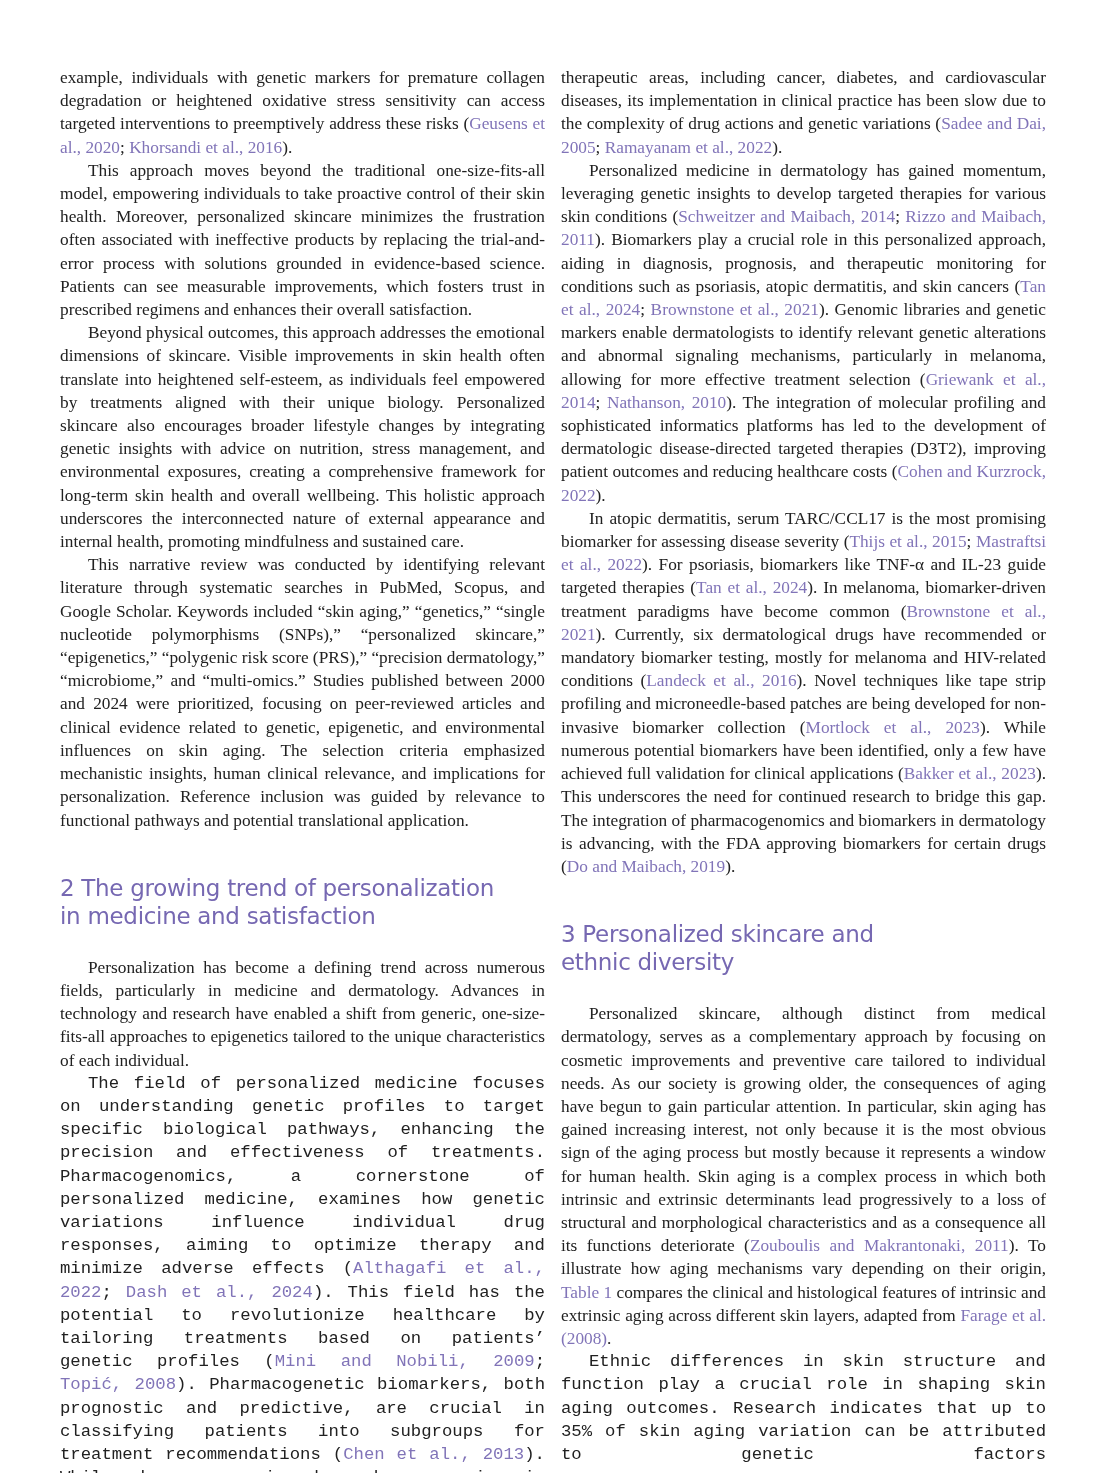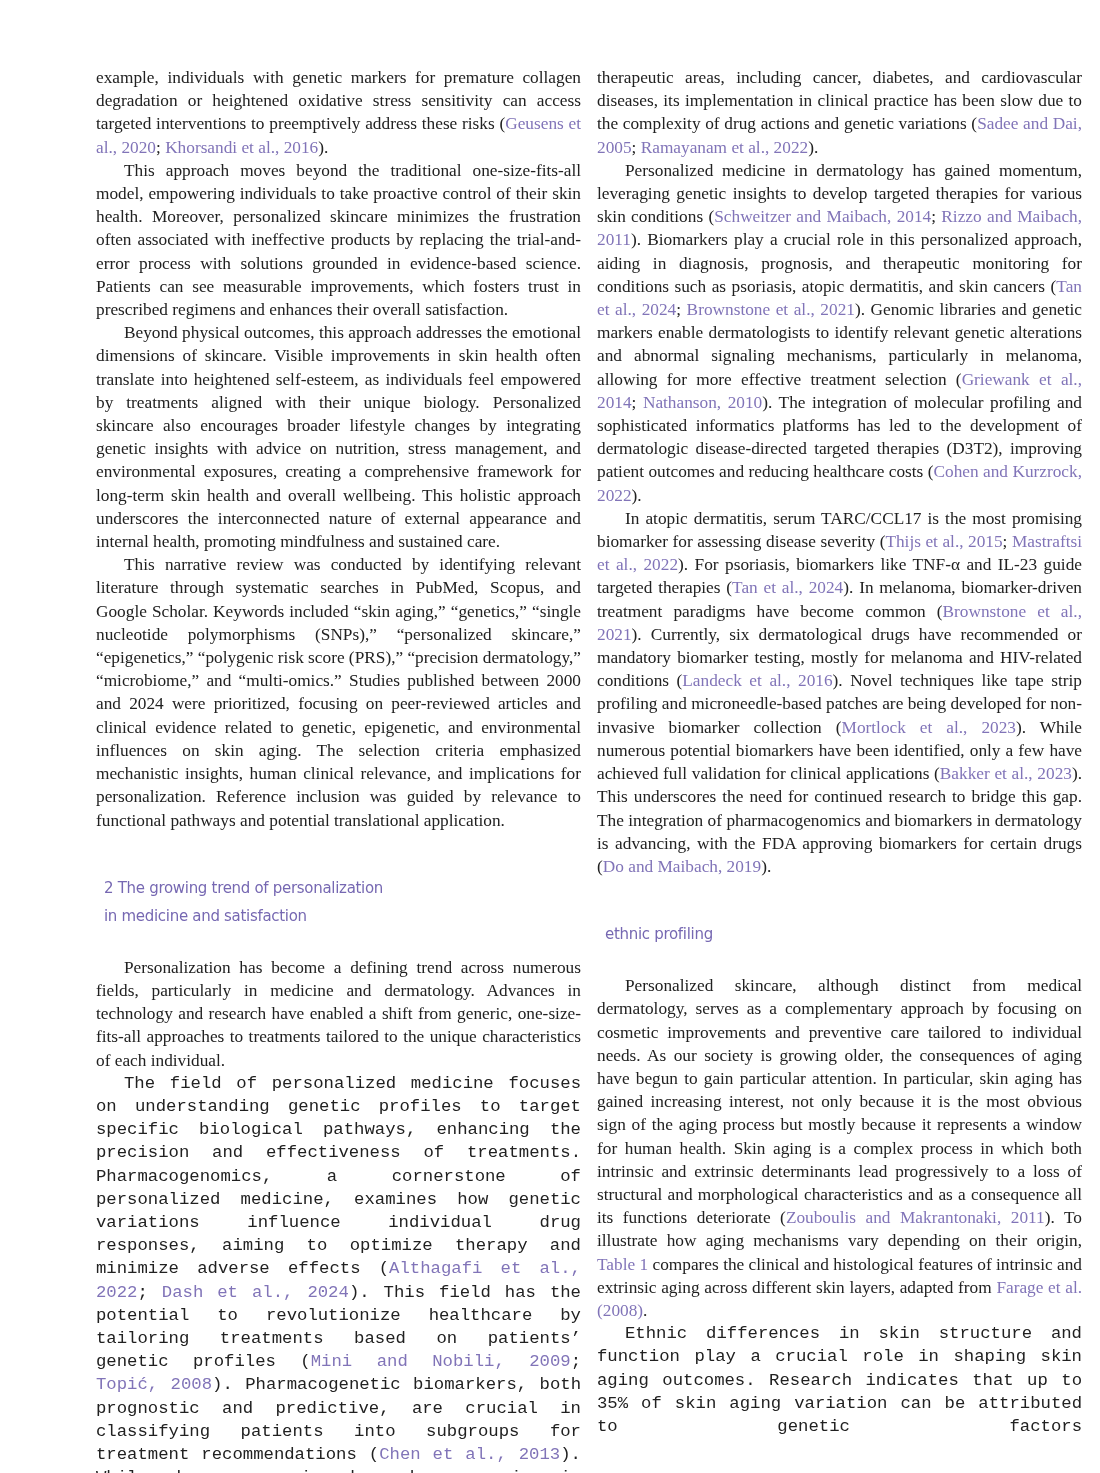--- a/index.html
+++ b/index.html
@@ -6,21 +6,21 @@
     margin: 0;
     padding: 0;
     background: #ffffff;
   }
   .page {
     position: relative;
     width: 1100px;
     height: 1473px;
     background: #ffffff;
     box-sizing: border-box;
-    padding: 66px 54px 0 96px;
+    padding: 66px 54px 0 60px;
     overflow: hidden;
     font-family: "Liberation Serif", "DejaVu Serif", serif;
     color: #212121;
   }
   .columns {
     display: flex;
     gap: 16px;
   }
   .col {
     width: 485px;
@@ -37,48 +37,49 @@
   .col p.stretch { text-align-last: justify; font-family: Liberation Mono, monospace; }
   a.cite {
     color: #8174b8;
     text-decoration: none;
     cursor: pointer;
   }
   h2.section-heading {
     font-family: "DejaVu Sans", "Liberation Sans", sans-serif;
     font-weight: normal;
     color: #7668b2;
-    font-size: 15px;
+    font-size: 23px;
     line-height: 28px;
     letter-spacing: -0.3px;
-    margin: 42px 0 26px 8px;
+    margin: 42px 0 26px 0;
   }
   h2.section-heading .hline { display: block; }
 </style>
 </head>
 <body>
 
 <div class="page">
   <div class="columns">
     <div class="col">
         <p class=""><span>example, individuals with genetic markers for premature collagen degradation or heightened oxidative stress sensitivity can access targeted interventions to preemptively address these risks (</span><a class="cite">Geusens et al., 2020</a><span>; </span><a class="cite">Khorsandi et al., 2016</a><span>).</span></p>
         <p class="indent"><span>This approach moves beyond the traditional one-size-fits-all model, empowering individuals to take proactive control of their skin health. Moreover, personalized skincare minimizes the frustration often associated with ineffective products by replacing the trial-and-error process with solutions grounded in evidence-based science. Patients can see measurable improvements, which fosters trust in prescribed regimens and enhances their overall satisfaction.</span></p>
         <p class="indent"><span>Beyond physical outcomes, this approach addresses the emotional dimensions of skincare. Visible improvements in skin health often translate into heightened self-esteem, as individuals feel empowered by treatments aligned with their unique biology. Personalized skincare also encourages broader lifestyle changes by integrating genetic insights with advice on nutrition, stress management, and environmental exposures, creating a comprehensive framework for long-term skin health and overall wellbeing. This holistic approach underscores the interconnected nature of external appearance and internal health, promoting mindfulness and sustained care.</span></p>
         <p class="indent"><span>This narrative review was conducted by identifying relevant literature through systematic searches in PubMed, Scopus, and Google Scholar. Keywords included “skin aging,” “genetics,” “single nucleotide polymorphisms (SNPs),” “personalized skincare,” “epigenetics,” “polygenic risk score (PRS),” “precision dermatology,” “microbiome,” and “multi-omics.” Studies published between 2000 and 2024 were prioritized, focusing on peer-reviewed articles and clinical evidence related to genetic, epigenetic, and environmental influences on skin aging. The selection criteria emphasized mechanistic insights, human clinical relevance, and implications for personalization. Reference inclusion was guided by relevance to functional pathways and potential translational application.</span></p>
         <h2 class="section-heading">
           <span class="hline">2 The growing trend of personalization</span>
           <span class="hline">in medicine and satisfaction</span>
         </h2>
-        <p class="indent"><span>Personalization has become a defining trend across numerous fields, particularly in medicine and dermatology. Advances in technology and research have enabled a shift from generic, one-size-fits-all approaches to treatments tailored to the unique characteristics of each individual.</span></p>
+        <p class="indent"><span>Personalization has become a defining trend across numerous fields, particularly in medicine and dermatology. Advances in technology and research have enabled a shift from generic, one-size-fits-all approaches to epigenetics tailored to the unique characteristics of each individual.</span></p>
         <p class="indent stretch"><span>The field of personalized medicine focuses on understanding genetic profiles to target specific biological pathways, enhancing the precision and effectiveness of treatments. Pharmacogenomics, a cornerstone of personalized medicine, examines how genetic variations influence individual drug responses, aiming to optimize therapy and minimize adverse effects (</span><a class="cite">Althagafi et al., 2022</a><span>; </span><a class="cite">Dash et al., 2024</a><span>). This field has the potential to revolutionize healthcare by tailoring treatments based on patients’ genetic profiles (</span><a class="cite">Mini and Nobili, 2009</a><span>; </span><a class="cite">Topić, 2008</a><span>). Pharmacogenetic biomarkers, both prognostic and predictive, are crucial in classifying patients into subgroups for treatment recommendations (</span><a class="cite">Chen et al., 2013</a><span>). While pharmacogenomics has shown promise in various</span></p>
       </div>
     <div class="col">
         <p class=""><span>therapeutic areas, including cancer, diabetes, and cardiovascular diseases, its implementation in clinical practice has been slow due to the complexity of drug actions and genetic variations (</span><a class="cite">Sadee and Dai, 2005</a><span>; </span><a class="cite">Ramayanam et al., 2022</a><span>).</span></p>
         <p class="indent"><span>Personalized medicine in dermatology has gained momentum, leveraging genetic insights to develop targeted therapies for various skin conditions (</span><a class="cite">Schweitzer and Maibach, 2014</a><span>; </span><a class="cite">Rizzo and Maibach, 2011</a><span>). Biomarkers play a crucial role in this personalized approach, aiding in diagnosis, prognosis, and therapeutic monitoring for conditions such as psoriasis, atopic dermatitis, and skin cancers (</span><a class="cite">Tan et al., 2024</a><span>; </span><a class="cite">Brownstone et al., 2021</a><span>). Genomic libraries and genetic markers enable dermatologists to identify relevant genetic alterations and abnormal signaling mechanisms, particularly in melanoma, allowing for more effective treatment selection (</span><a class="cite">Griewank et al., 2014</a><span>; </span><a class="cite">Nathanson, 2010</a><span>). The integration of molecular profiling and sophisticated informatics platforms has led to the development of dermatologic disease-directed targeted therapies (D3T2), improving patient outcomes and reducing healthcare costs (</span><a class="cite">Cohen and Kurzrock, 2022</a><span>).</span></p>
         <p class="indent"><span>In atopic dermatitis, serum TARC/CCL17 is the most promising biomarker for assessing disease severity (</span><a class="cite">Thijs et al., 2015</a><span>; </span><a class="cite">Mastraftsi et al., 2022</a><span>). For psoriasis, biomarkers like TNF-α and IL-23 guide targeted therapies (</span><a class="cite">Tan et al., 2024</a><span>). In melanoma, biomarker-driven treatment paradigms have become common (</span><a class="cite">Brownstone et al., 2021</a><span>). Currently, six dermatological drugs have recommended or mandatory biomarker testing, mostly for melanoma and HIV-related conditions (</span><a class="cite">Landeck et al., 2016</a><span>). Novel techniques like tape strip profiling and microneedle-based patches are being developed for non-invasive biomarker collection (</span><a class="cite">Mortlock et al., 2023</a><span>). While numerous potential biomarkers have been identified, only a few have achieved full validation for clinical applications (</span><a class="cite">Bakker et al., 2023</a><span>). This underscores the need for continued research to bridge this gap. The integration of pharmacogenomics and biomarkers in dermatology is advancing, with the FDA approving biomarkers for certain drugs (</span><a class="cite">Do and Maibach, 2019</a><span>).</span></p>
         <h2 class="section-heading">
-          <span class="hline">ethnic profiling</span>
+          <span class="hline">3 Personalized skincare and</span>
+          <span class="hline">ethnic diversity</span>
         </h2>
         <p class="indent"><span>Personalized skincare, although distinct from medical dermatology, serves as a complementary approach by focusing on cosmetic improvements and preventive care tailored to individual needs. As our society is growing older, the consequences of aging have begun to gain particular attention. In particular, skin aging has gained increasing interest, not only because it is the most obvious sign of the aging process but mostly because it represents a window for human health. Skin aging is a complex process in which both intrinsic and extrinsic determinants lead progressively to a loss of structural and morphological characteristics and as a consequence all its functions deteriorate (</span><a class="cite">Zouboulis and Makrantonaki, 2011</a><span>). To illustrate how aging mechanisms vary depending on their origin, </span><a class="cite">Table 1</a><span> compares the clinical and histological features of intrinsic and extrinsic aging across different skin layers, adapted from </span><a class="cite">Farage et al. (2008)</a><span>.</span></p>
         <p class="indent stretch"><span>Ethnic differences in skin structure and function play a crucial role in shaping skin aging outcomes. Research indicates that up to 35% of skin aging variation can be attributed to genetic factors</span></p>
       </div>
   </div>
 </div>
 
 </body></html>

